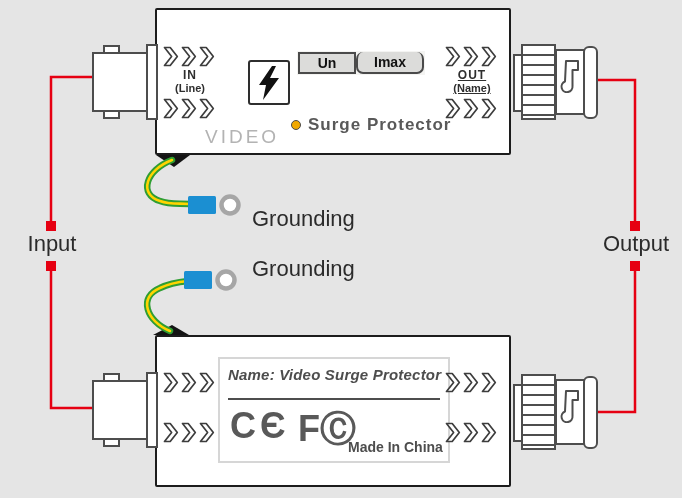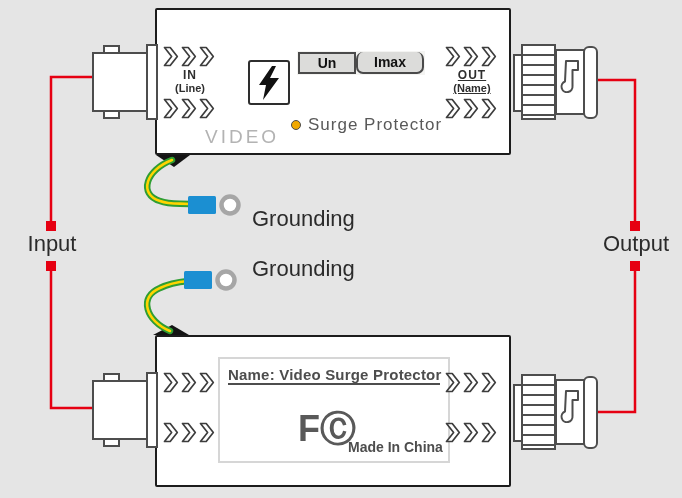--- a/index.html
+++ b/index.html
@@ -28,21 +28,21 @@
   .bolt-box{position:absolute;left:91px;top:50px;width:42px;height:45px;box-sizing:border-box;border:2px solid #2e2e2e;border-radius:3px;background:#fff;display:flex;align-items:center;justify-content:center;}
   .spec-table{position:absolute;left:140px;top:41px;display:grid;grid-template-columns:58px 68px;grid-auto-rows:22px;background:#f4f4f2;padding:1px;}
   .spec-cell{box-sizing:border-box;display:flex;align-items:center;justify-content:center;font-weight:bold;font-size:14px;}
   .spec-param{background:#dcdcda;border:2px solid #4a4a4a;color:#111;}
   .spec-param.row2{border-top:0;border-radius:7px;}
   .spec-value{background:#fdfdfb;border:1px solid #e4e4e2;border-left:0;color:#3c3c3c;}
   .spec-value.row2{border-top:0;}
 
   .brand-video{position:absolute;left:48px;top:116px;font-size:19px;font-weight:400;color:#b3b3b3;letter-spacing:3px;}
   .brand-dot{position:absolute;left:134px;top:110px;width:8px;height:8px;border-radius:50%;background:#f0a800;border:1.5px solid #4a4a4a;}
-  .brand-product{position:absolute;left:151px;top:105px;font-size:17px;font-weight:normal;color:#595959;letter-spacing:1px;}
+  .brand-product{position:absolute;left:151px;top:105px;font-size:17px;font-weight:bold;color:#595959;letter-spacing:1px;}
 
   
   .bnc{position:absolute;}
   .bnc-f{left:92px;width:66px;height:76px;}
   .bnc-f.t{top:44px;} .bnc-f.b{top:372px;}
   .bnc-part{position:absolute;box-sizing:border-box;background:#fff;border:2px solid #4d4d4d;}
   .f-body{left:0;top:8px;width:56px;height:60px;}
   .f-tab-t{left:11px;top:1px;width:17px;height:9px;}
   .f-tab-b{left:11px;top:66px;width:17px;height:9px;}
   .f-flange{left:54px;top:0;width:12px;height:76px;}
@@ -56,21 +56,21 @@
 
   
   .wire-label{position:absolute;font-size:22px;color:#2b2b2b;}
   .lbl-input{left:14px;top:231px;width:76px;text-align:center;}
   .lbl-output{left:596px;top:231px;width:80px;text-align:center;}
   .lbl-grounding1{left:252px;top:206px;}
   .lbl-grounding2{left:252px;top:256px;}
 
   
   .plate{position:absolute;left:61px;top:20px;width:232px;height:106px;box-sizing:border-box;border:2px solid #d6d6d6;background:#fff;}
-  .plate-name{position:absolute;left:8px;top:7px;width:212px;font-size:15px;font-weight:bold;color:#4d4d4d;letter-spacing:0.2px;border-bottom:2.5px solid #4d4d4d;padding-bottom:0;white-space:nowrap;}
+  .plate-name{position:absolute;left:8px;top:7px;width:212px;font-size:15px;font-weight:bold;color:#4d4d4d;letter-spacing:0.2px;border-bottom:2.5px solid #4d4d4d;padding-bottom:15px;white-space:nowrap;font-style:italic;}
   .cert{position:absolute;font-weight:bold;color:#595959;}
   .cert-ce{left:10px;top:46px;font-size:36px;letter-spacing:4px;}
   .cert-fcc{left:78px;top:46px;font-size:36px;letter-spacing:0;}
   .made-in{position:absolute;left:128px;top:80px;font-size:14px;font-weight:bold;color:#4d4d4d;}
 </style>
 </head>
 <body>
 
 <div id="canvas">
 
@@ -186,20 +186,21 @@
       <svg width="16" height="21" viewBox="0 0 16 21">
           <path d="M1.5 1.5 H7.2 L14.3 10.5 L7.2 19.5 H1.5 L8.6 10.5 Z" fill="#fff" stroke="#3d3d3d" stroke-width="1.7" stroke-linejoin="round"></path>
         </svg>
       <svg width="16" height="21" viewBox="0 0 16 21">
           <path d="M1.5 1.5 H7.2 L14.3 10.5 L7.2 19.5 H1.5 L8.6 10.5 Z" fill="#fff" stroke="#3d3d3d" stroke-width="1.7" stroke-linejoin="round"></path>
         </svg>
     </div>
 
     <div class="plate">
       <div class="plate-name">Name: Video Surge Protector</div>
+      <div class="cert cert-ce">CЄ</div>
       <div class="cert cert-fcc">FⒸ</div>
       <div class="made-in">Made In China</div>
     </div>
 
     <div class="chev-row cr br1">
       <svg width="16" height="21" viewBox="0 0 16 21">
           <path d="M1.5 1.5 H7.2 L14.3 10.5 L7.2 19.5 H1.5 L8.6 10.5 Z" fill="#fff" stroke="#3d3d3d" stroke-width="1.7" stroke-linejoin="round"></path>
         </svg>
       <svg width="16" height="21" viewBox="0 0 16 21">
           <path d="M1.5 1.5 H7.2 L14.3 10.5 L7.2 19.5 H1.5 L8.6 10.5 Z" fill="#fff" stroke="#3d3d3d" stroke-width="1.7" stroke-linejoin="round"></path>

